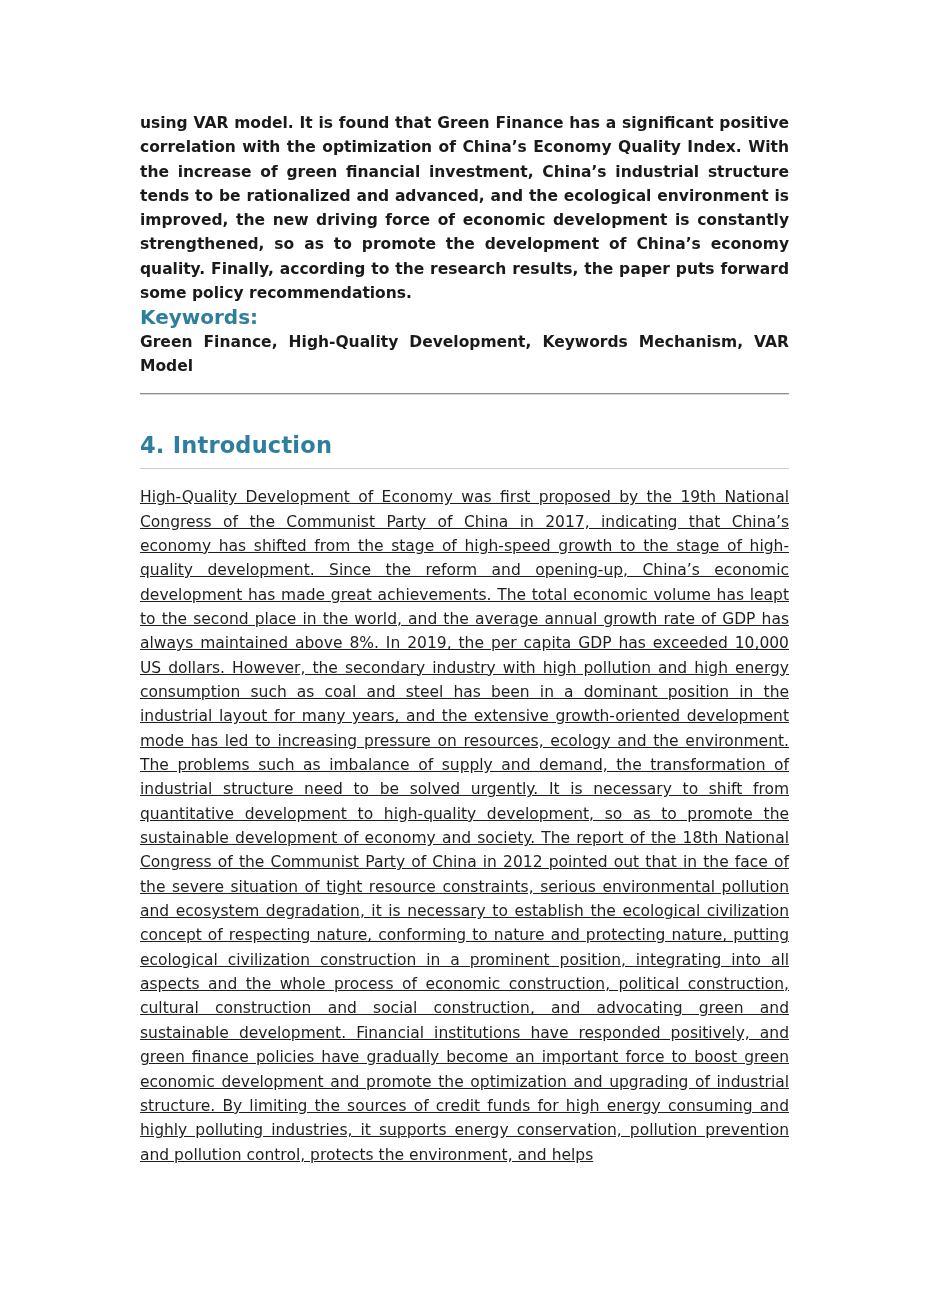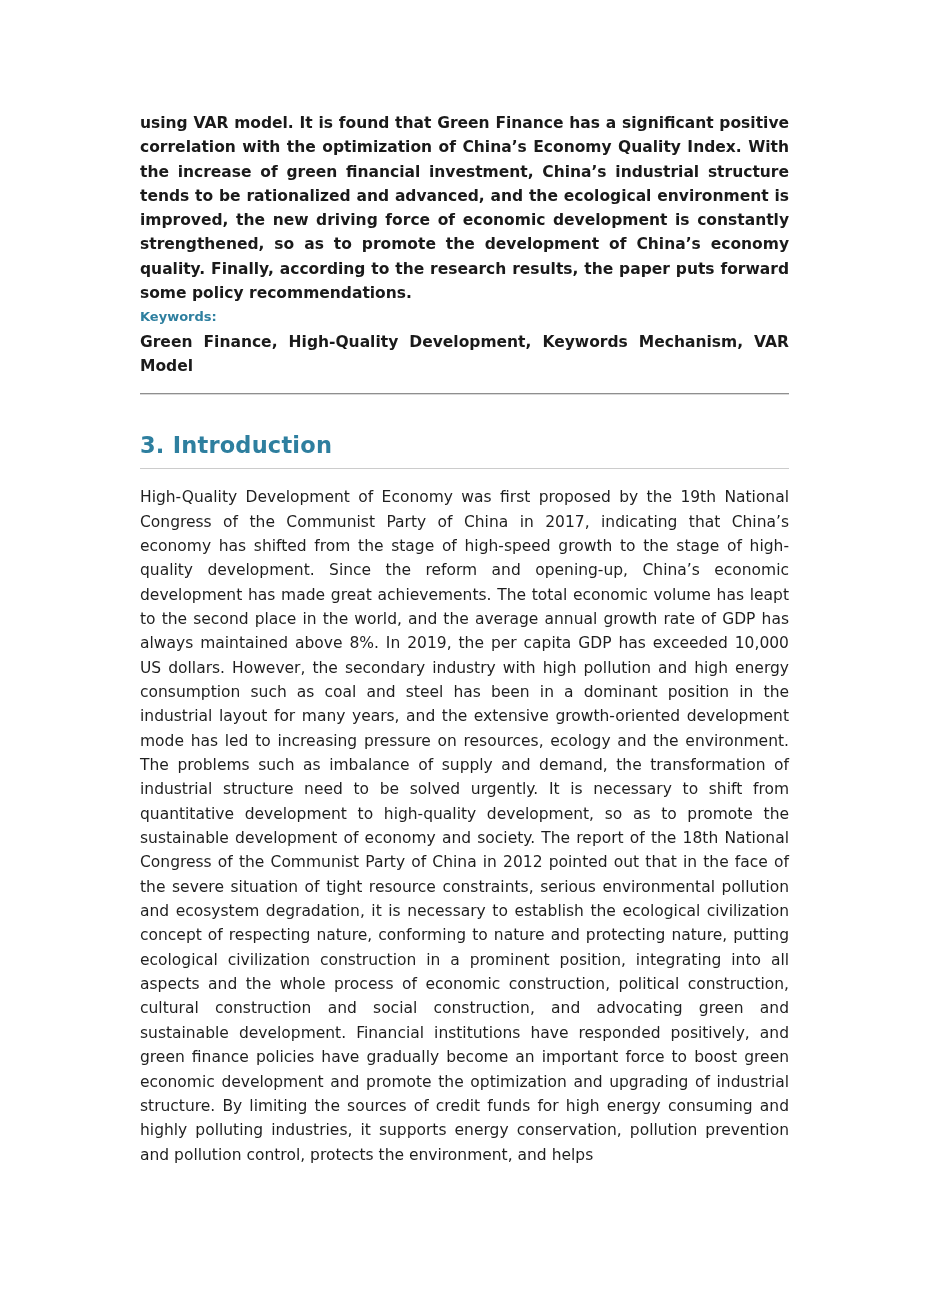--- a/index.html
+++ b/index.html
@@ -22,21 +22,21 @@
     width: 649px;
   }
   .abstract-paragraph {
     font-size: 15.5px;
     line-height: 24.3px;
     font-weight: bold;
     color: #1a1a1a;
     text-align: justify;
   }
   .keywords-label {
-    font-size: 13px;
+    font-size: 20px;
     line-height: 24.3px;
     font-weight: bold;
     color: #2e7f9f;
   }
   .keywords-text {
     font-size: 15.5px;
     line-height: 24.3px;
     font-weight: bold;
     color: #1a1a1a;
     text-align: justify;
@@ -62,36 +62,37 @@
     background: #cccccc;
     border: none;
   }
   .intro-paragraph {
     margin-top: 16px;
     font-size: 15.5px;
     line-height: 24.35px;
     font-weight: normal;
     color: #1f1f1f;
     text-align: justify;
+    text-decoration: underline;
   }
 </style>
 </head>
 <body>
 
 <div class="page">
   <div class="content">
 
     <p class="abstract-paragraph">using VAR model. It is found that Green Finance has a significant positive correlation with the optimization of China’s Economy Quality Index. With the increase of green financial investment, China’s industrial structure tends to be rationalized and advanced, and the ecological environment is improved, the new driving force of economic development is constantly strengthened, so as to promote the development of China’s economy quality. Finally, according to the research results, the paper puts forward some policy recommendations.</p>
 
     <div class="keywords-label">Keywords:</div>
 
     <p class="keywords-text">Green Finance, High-Quality Development, Keywords Mechanism, VAR Model</p>
 
     <hr class="thick-divider">
 
-    <h1 class="section-heading">3. Introduction</h1>
+    <h1 class="section-heading">4. Introduction</h1>
 
     <hr class="thin-divider">
 
     <p class="intro-paragraph">High-Quality Development of Economy was first proposed by the 19th National Congress of the Communist Party of China in 2017, indicating that China’s economy has shifted from the stage of high-speed growth to the stage of high-quality development. Since the reform and opening-up, China’s economic development has made great achievements. The total economic volume has leapt to the second place in the world, and the average annual growth rate of GDP has always maintained above 8%. In 2019, the per capita GDP has exceeded 10,000 US dollars. However, the secondary industry with high pollution and high energy consumption such as coal and steel has been in a dominant position in the industrial layout for many years, and the extensive growth-oriented development mode has led to increasing pressure on resources, ecology and the environment. The problems such as imbalance of supply and demand, the transformation of industrial structure need to be solved urgently. It is necessary to shift from quantitative development to high-quality development, so as to promote the sustainable development of economy and society. The report of the 18th National Congress of the Communist Party of China in 2012 pointed out that in the face of the severe situation of tight resource constraints, serious environmental pollution and ecosystem degradation, it is necessary to establish the ecological civilization concept of respecting nature, conforming to nature and protecting nature, putting ecological civilization construction in a prominent position, integrating into all aspects and the whole process of economic construction, political construction, cultural construction and social construction, and advocating green and sustainable development. Financial institutions have responded positively, and green finance policies have gradually become an important force to boost green economic development and promote the optimization and upgrading of industrial structure. By limiting the sources of credit funds for high energy consuming and highly polluting industries, it supports energy conservation, pollution prevention and pollution control, protects the environment, and helps</p>
 
   </div>
 </div>
 
 </body></html>

